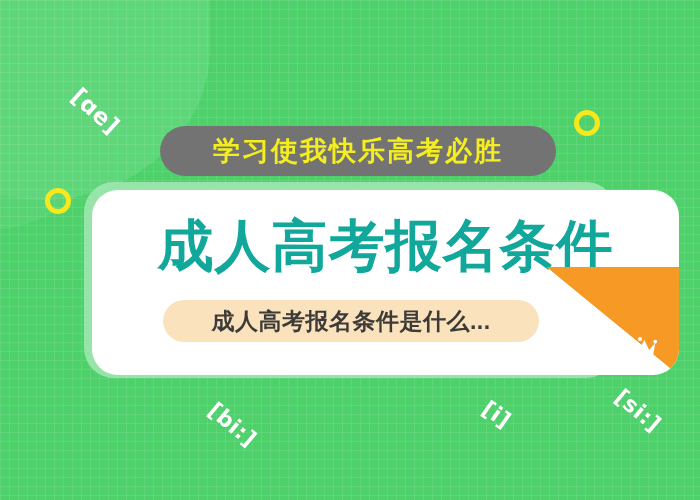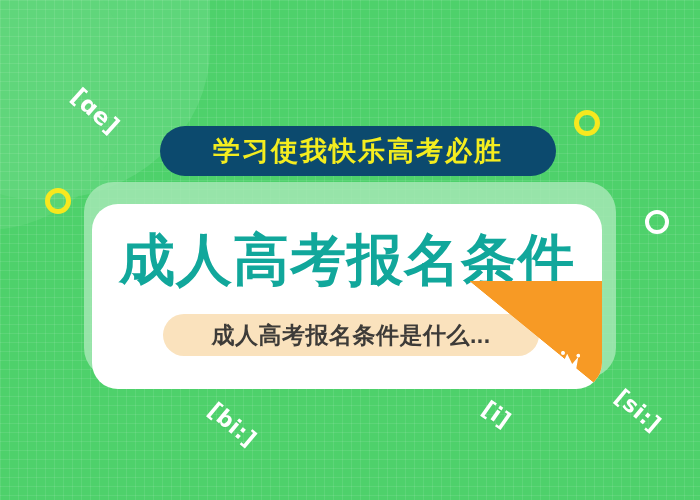--- a/index.html
+++ b/index.html
@@ -50,21 +50,21 @@
     letter-spacing:.5px;
     white-space:nowrap;
     text-shadow:0 1px 1px rgba(0,0,0,.05);
   }
 
   
   .banner{
     position:absolute;
     left:160px;top:126px;
     width:396px;height:50px;
-    background:#0c4a6e;
+    background:#737373;
     border-radius:26px;
     display:flex;align-items:center;justify-content:center;
   }
   .banner-text{
     color:#f4ed1f;
     font-size:27px;
     font-weight:700;
     letter-spacing:2px;
     line-height:1;
   }
@@ -74,25 +74,24 @@
     position:absolute;
     left:84px;top:182px;
     width:532px;height:196px;
     background:#a4e8b4;
     border-radius:30px;
     opacity:.85;
   }
   .card{
     position:absolute;
     left:92px;top:190px;
-    width:510px;height:185px;
+    width:587px;height:185px;
     background:#ffffff;
     border-radius:26px;
     overflow:hidden;
-    margin-top:14px;
   }
   
   .corner{
     position:absolute;right:0;bottom:0;
     width:132px;height:108px;
     background:linear-gradient(to bottom left,#f79a25 0%,#f79a25 50%,transparent 50.4%);
   }
   .crown{
     position:absolute;right:22px;bottom:12px;
     width:34px;height:26px;

